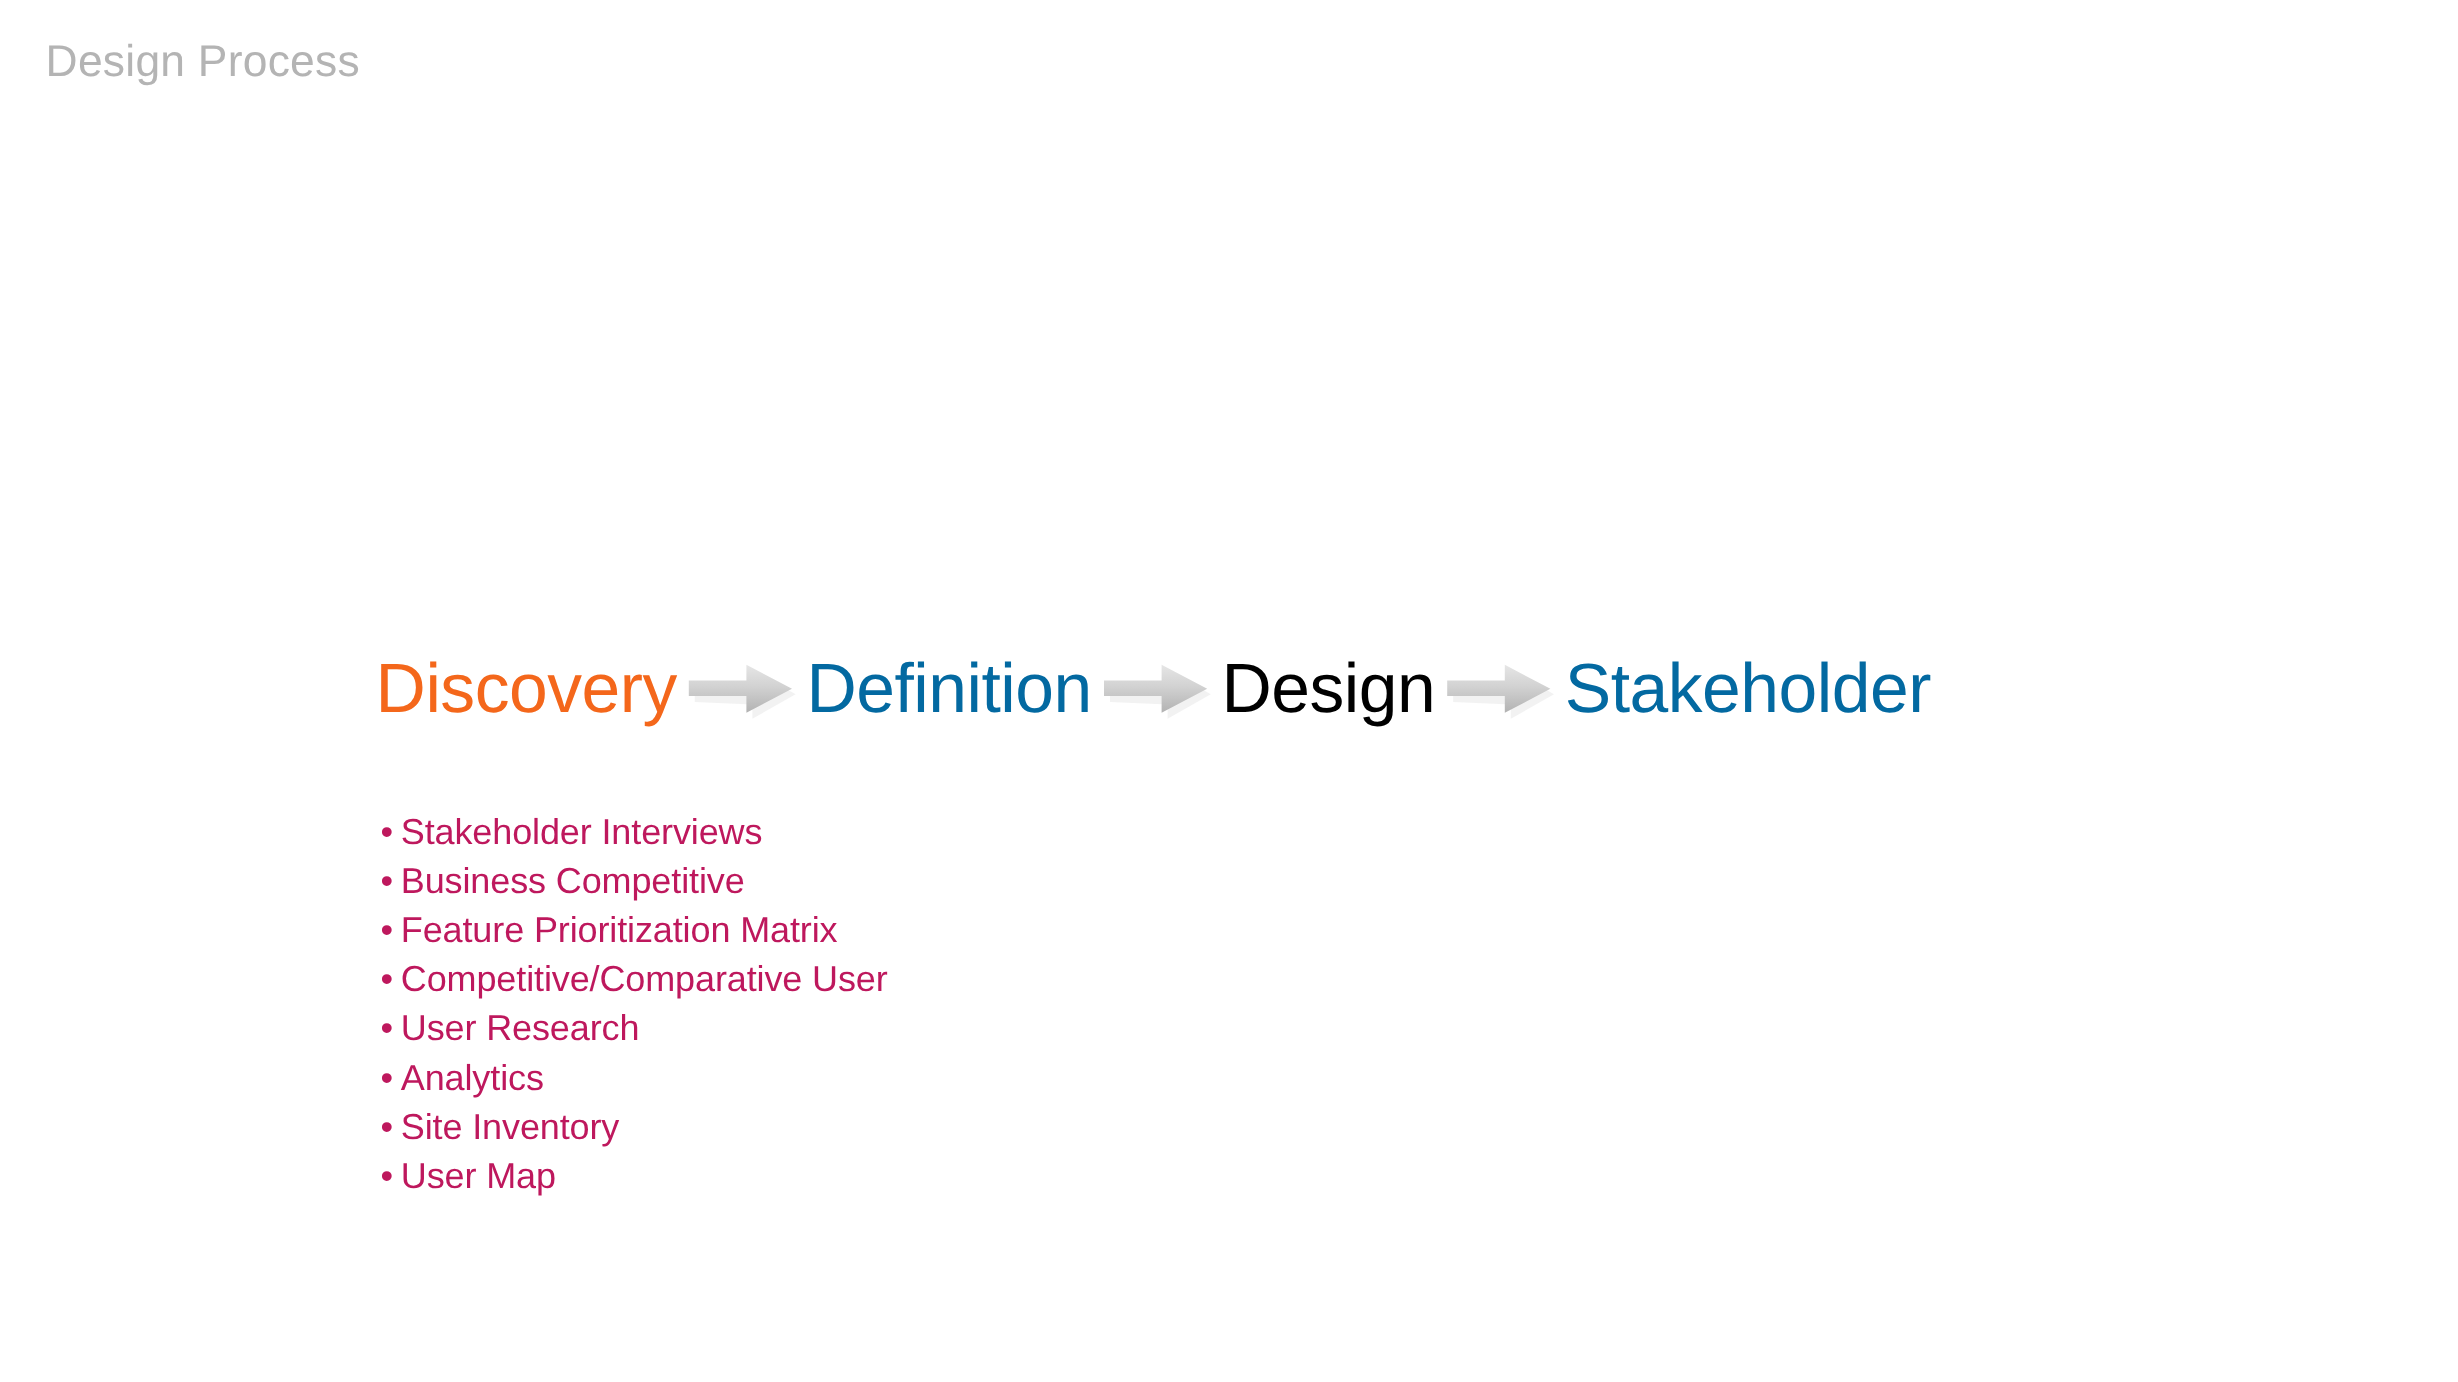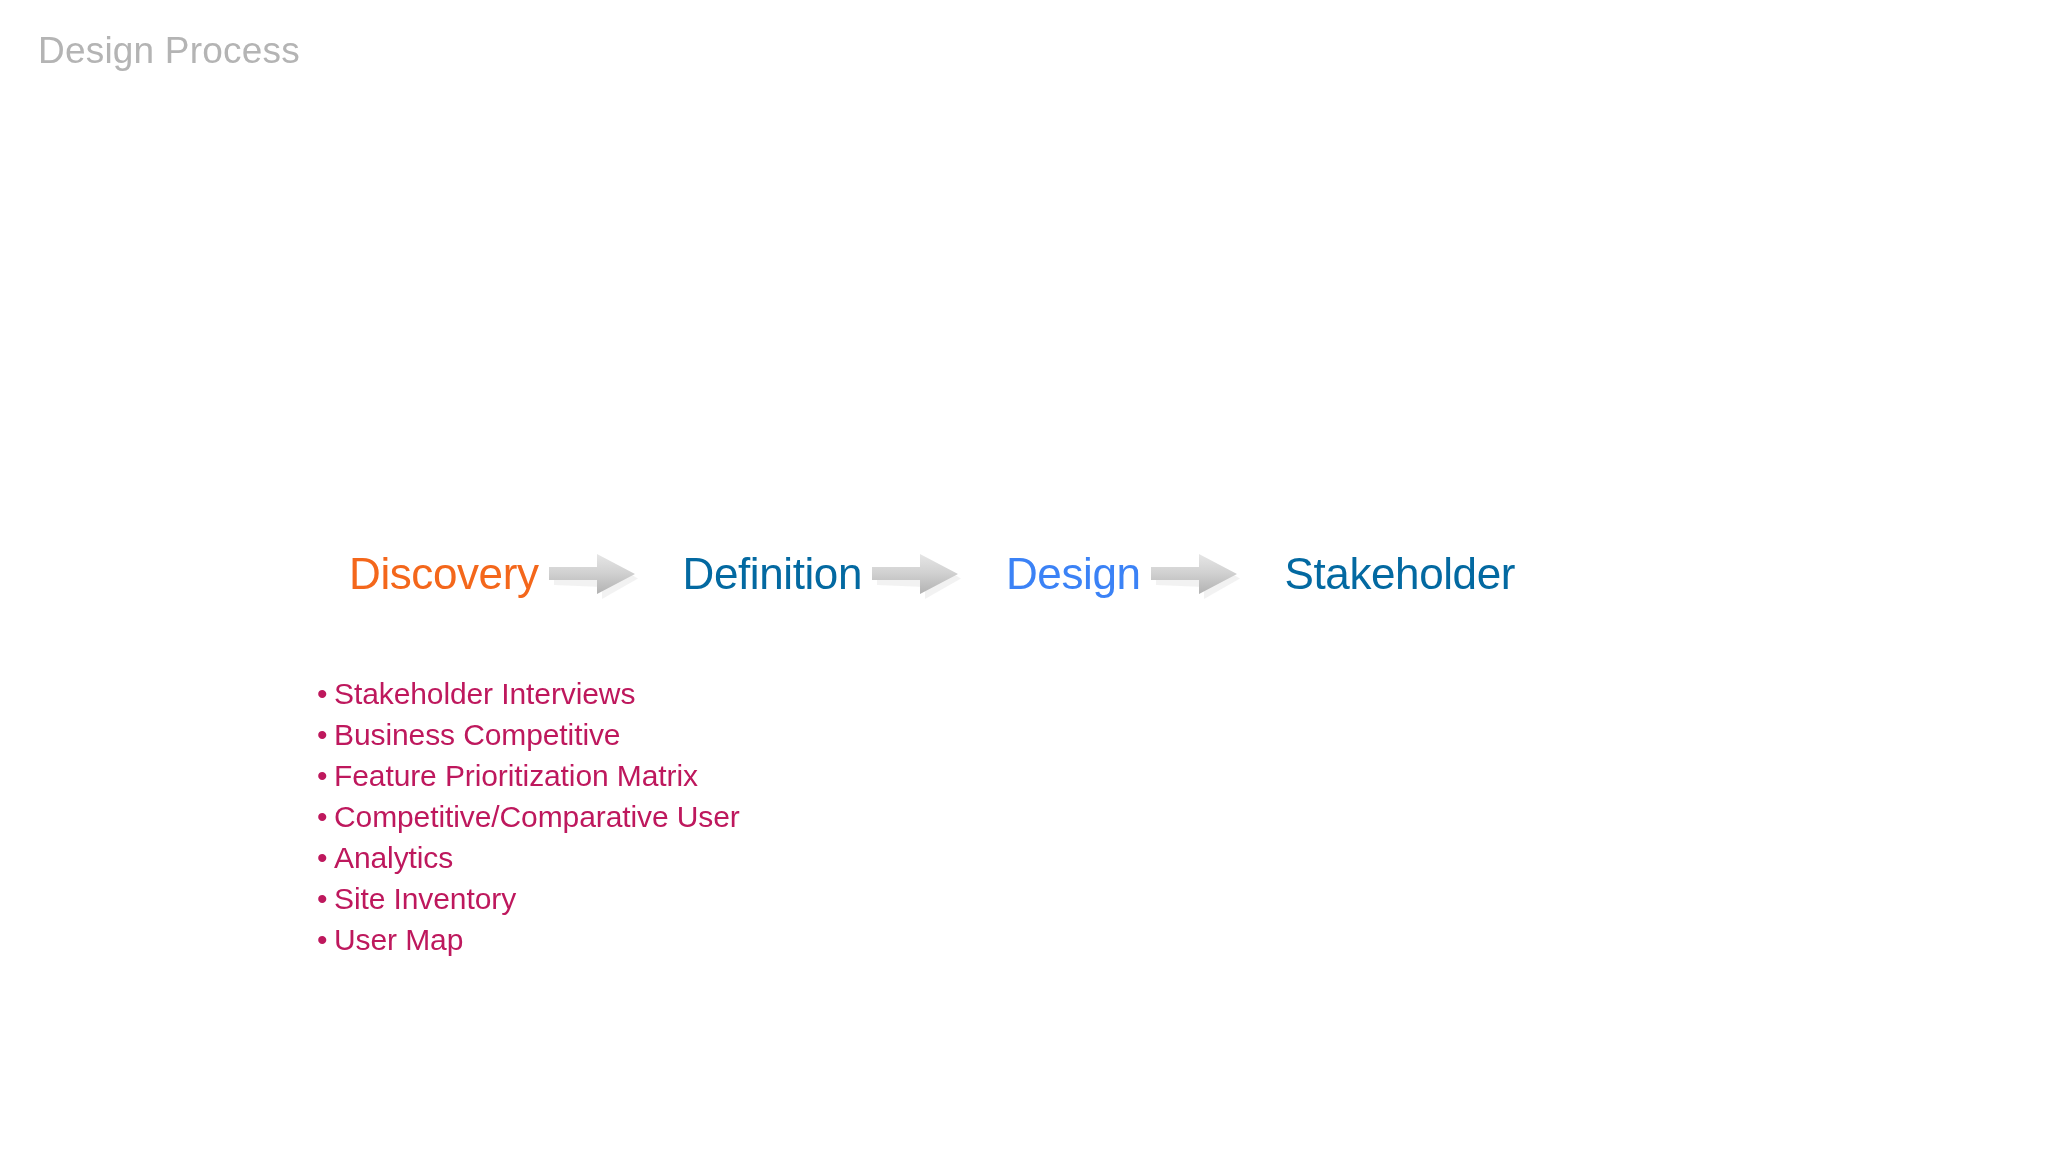--- a/index.html
+++ b/index.html
@@ -44,31 +44,30 @@
     position: absolute;
     left: 313px;
     top: 536px;
     display: flex;
     flex-direction: row;
     align-items: center;
     height: 80px;
   }
 
   .phase-label {
-    font-size: 44px;
+    font-size: 58px;
     font-weight: 400;
     line-height: 1;
     white-space: nowrap;
     letter-spacing: -0.4px;
     padding-bottom: 4px;
-    margin-left: 36px;
   }
   .phase-label.state-active   { color: #f4671b; }
   .phase-label.state-upcoming { color: #0369a1; }
-  .phase-label.state-mid      { color: #3b82f6; }
+  .phase-label.state-mid      { color: #000000; }
 
   .flow-arrow {
     flex: 0 0 auto;
     width: 92px;
     height: 56px;
     margin: 0 8px;
     display: block;
   }
 
   
@@ -154,20 +153,23 @@
     <li>
       <span class="bullet-dot">•</span><span>Business Competitive</span>
     </li>
     <li>
       <span class="bullet-dot">•</span><span>Feature Prioritization Matrix</span>
     </li>
     <li>
       <span class="bullet-dot">•</span><span>Competitive/Comparative User</span>
     </li>
     <li>
+      <span class="bullet-dot">•</span><span>User Research</span>
+    </li>
+    <li>
       <span class="bullet-dot">•</span><span>Analytics</span>
     </li>
     <li>
       <span class="bullet-dot">•</span><span>Site Inventory</span>
     </li>
     <li>
       <span class="bullet-dot">•</span><span>User Map</span>
     </li>
   </ul>
 

